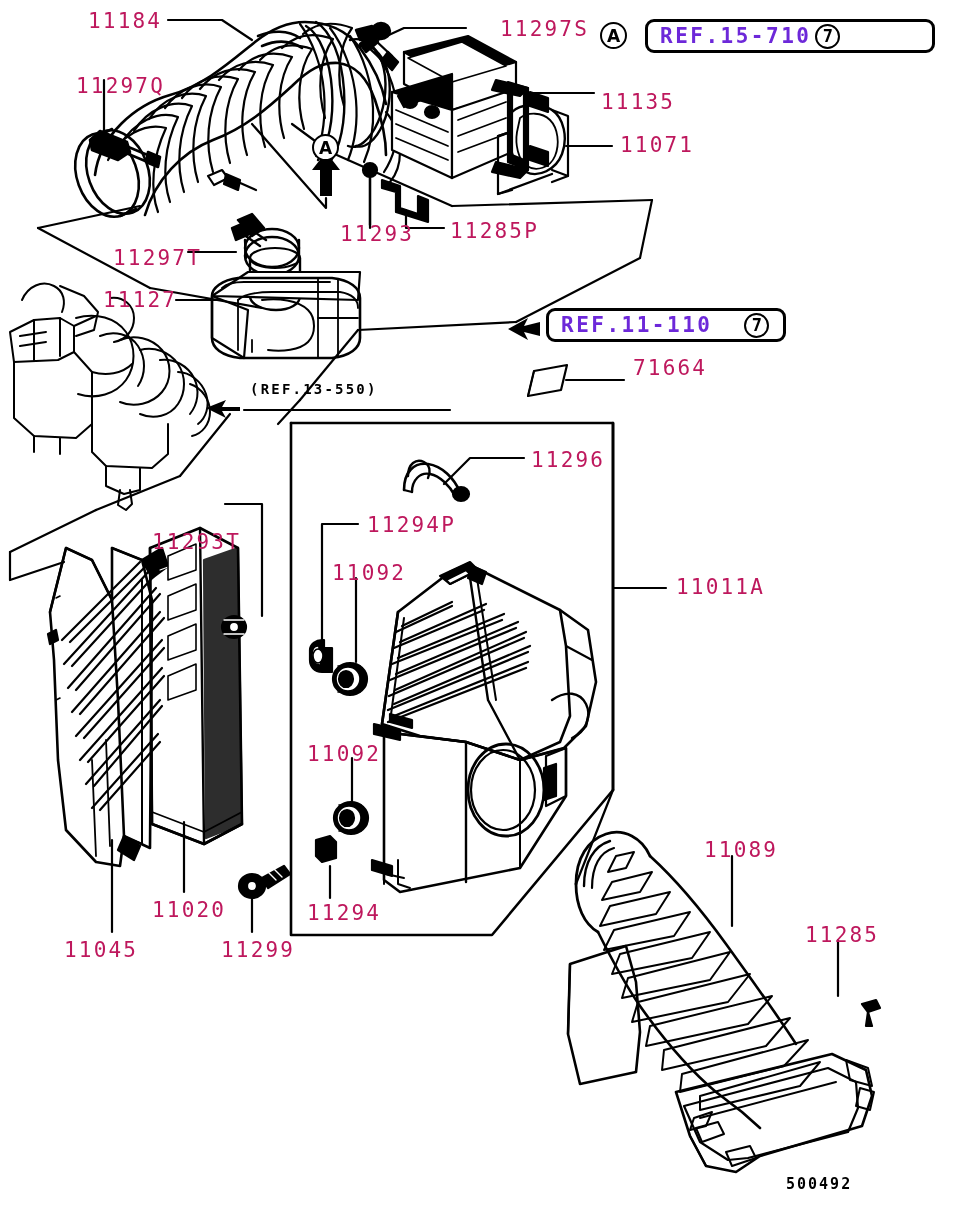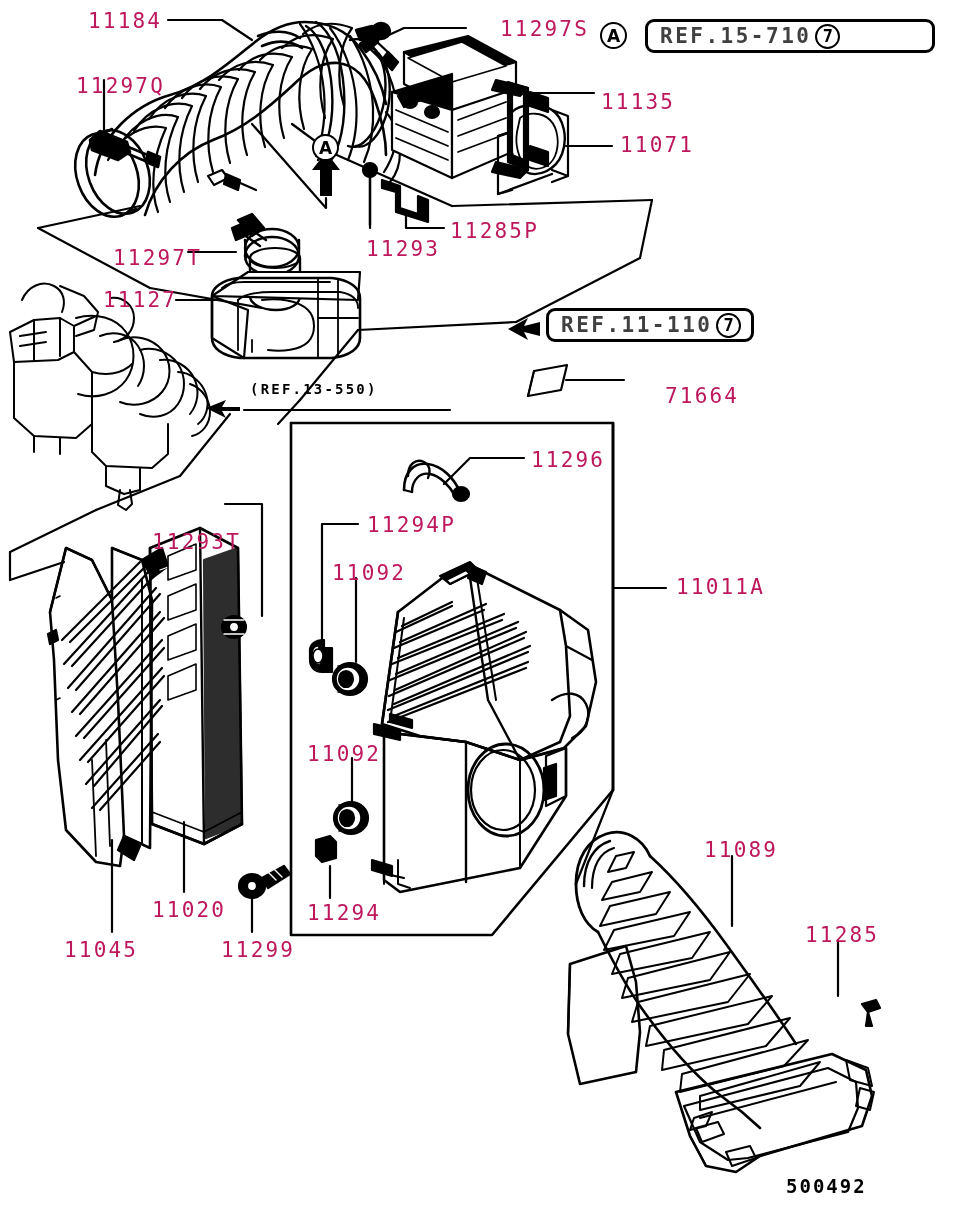--- a/index.html
+++ b/index.html
@@ -37,21 +37,21 @@
     align-items: center;
     padding: 0 10px 0 12px;
     background: #fff;
     box-sizing: border-box;
   }
   .refbox .reftext {
     font-family: "DejaVu Sans Mono", "Liberation Mono", monospace;
     font-size: 21px;
     font-weight: bold;
     letter-spacing: 2.5px;
-    color: #404040;
+    color: #6d28d9;
     white-space: nowrap;
   }
   .circnum {
     display: inline-flex;
     align-items: center;
     justify-content: center;
     width: 25px;
     height: 25px;
     border: 2.5px solid #000;
     border-radius: 50%;
@@ -81,21 +81,21 @@
     position: absolute;
     font-family: "DejaVu Sans Mono", "Liberation Mono", monospace;
     font-size: 14px;
     font-weight: bold;
     letter-spacing: 2.2px;
     white-space: nowrap;
   }
   .dwgno {
     position: absolute;
     font-family: "DejaVu Sans Mono", "Liberation Mono", monospace;
-    font-size: 19px;
+    font-size: 15px;
     font-weight: bold;
     letter-spacing: 2px;
     white-space: nowrap;
   }
   svg.art {
     position: absolute;
     left: 0; top: 0;
     width: 960px;
     height: 1210px;
   }
@@ -562,39 +562,39 @@
 
     </g>
   </svg>
 
   <div class="circmark" style="left:600px; top:22px;">A</div>
   <div class="refbox" style="left:645px; top:19px; width:290px;">
     <span class="reftext">REF.15-710</span>
     <span class="circnum">7</span>
   </div>
 
-  <div class="refbox" style="left:546px; top:308px; width:208px;">
+  <div class="refbox" style="left:546px; top:308px; width:240px;gap:28px;">
     <span class="reftext">REF.11-110</span>
     <span class="circnum">7</span>
   </div>
 
   <div class="parenref" style="left:250px; top:381px;">(REF.13-550)</div>
 
   <div class="circmark" style="left:312px; top:134px;">A</div>
 
   <div class="lbl" style="left:88px;  top:11px;">11184</div>
   <div class="lbl" style="left:472px; top:19px;margin-left:28px;">11297S</div>
   <div class="lbl" style="left:76px;  top:60px;margin-top:16px;">11297Q</div>
   <div class="lbl" style="left:601px; top:92px;">11135</div>
   <div class="lbl" style="left:620px; top:135px;">11071</div>
   <div class="lbl" style="left:450px; top:221px;">11285P</div>
-  <div class="lbl" style="left:340px; top:239px;margin-left:26px;">11293</div>
+  <div class="lbl" style="left:340px; top:224px;">11293</div>
   <div class="lbl" style="left:113px; top:248px;">11297T</div>
   <div class="lbl" style="left:103px; top:290px;">11127</div>
-  <div class="lbl" style="left:633px; top:386px;margin-left:32px;">71664</div>
+  <div class="lbl" style="left:633px; top:358px;">71664</div>
   <div class="lbl" style="left:531px; top:450px;text-align:right;">11296</div>
   <div class="lbl" style="left:367px; top:515px;">11294P</div>
   <div class="lbl" style="left:332px; top:563px;">11092</div>
   <div class="lbl" style="left:676px; top:577px;">11011A</div>
   <div class="lbl" style="left:152px; top:495px;margin-top:37px;">11293T</div>
   <div class="lbl" style="left:307px; top:744px;">11092</div>
   <div class="lbl" style="left:307px; top:903px;">11294</div>
   <div class="lbl" style="left:152px; top:900px;">11020</div>
   <div class="lbl" style="left:64px;  top:940px;text-align:center;">11045</div>
   <div class="lbl" style="left:221px; top:940px;">11299</div>

